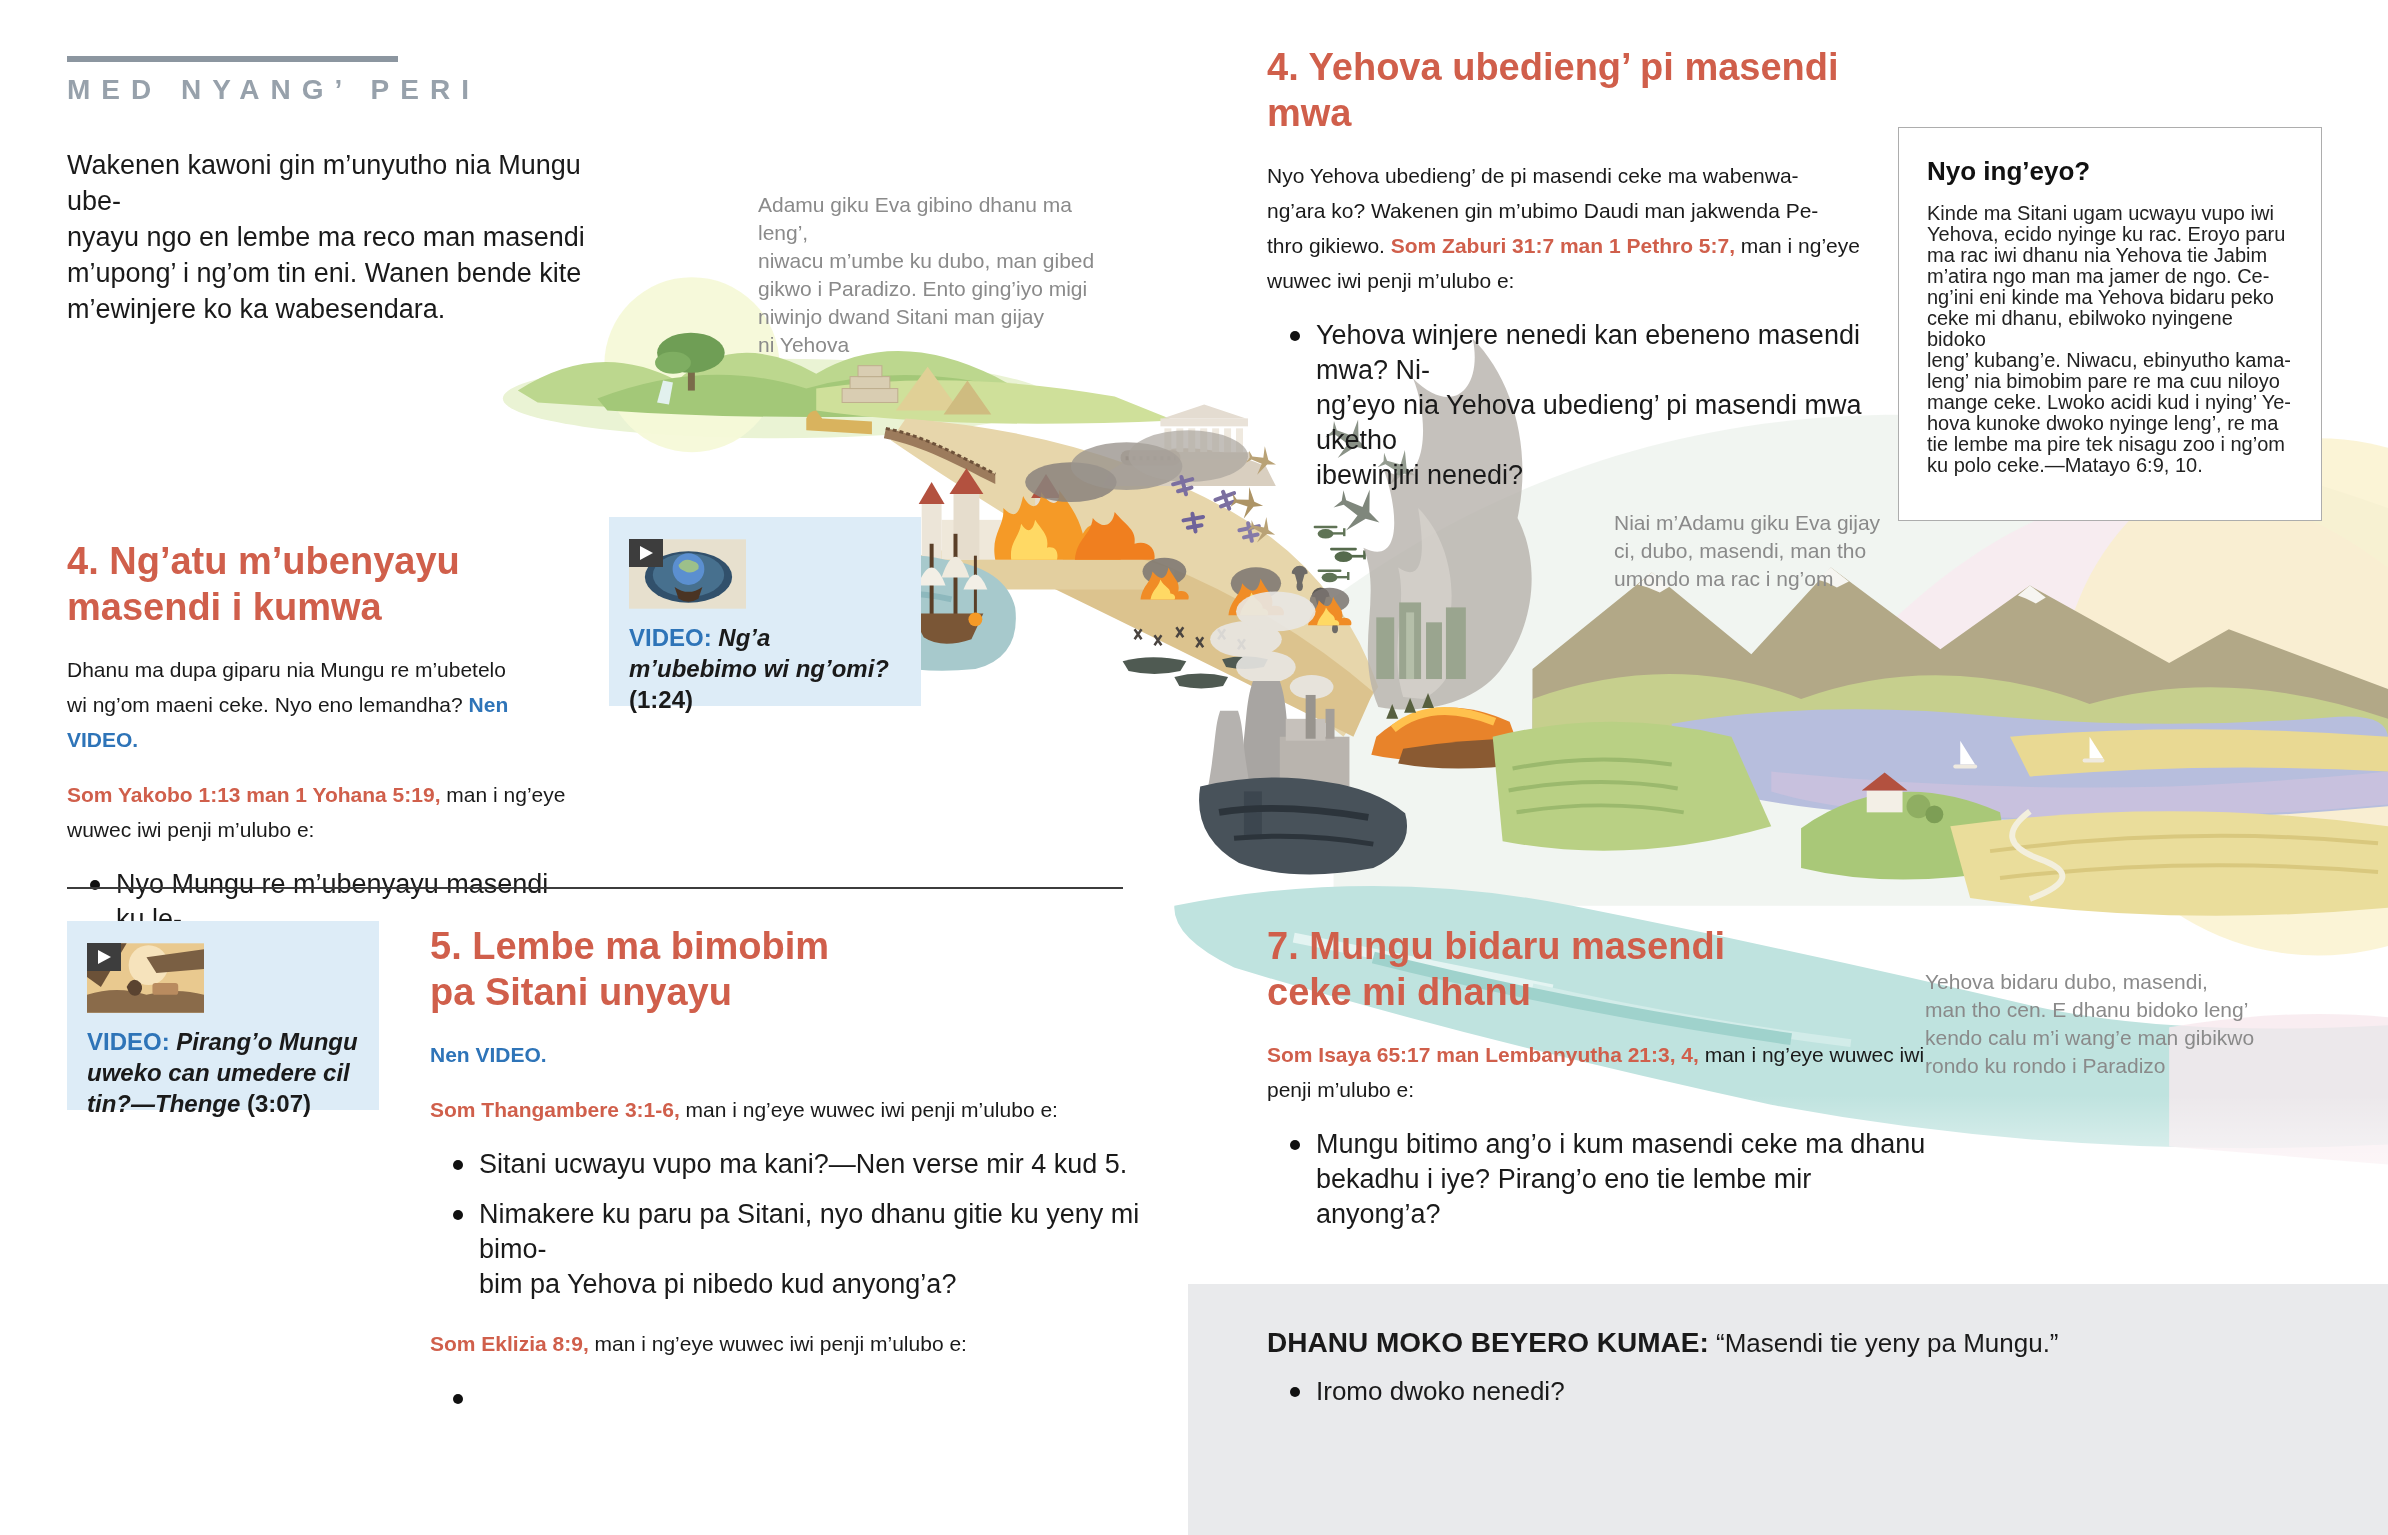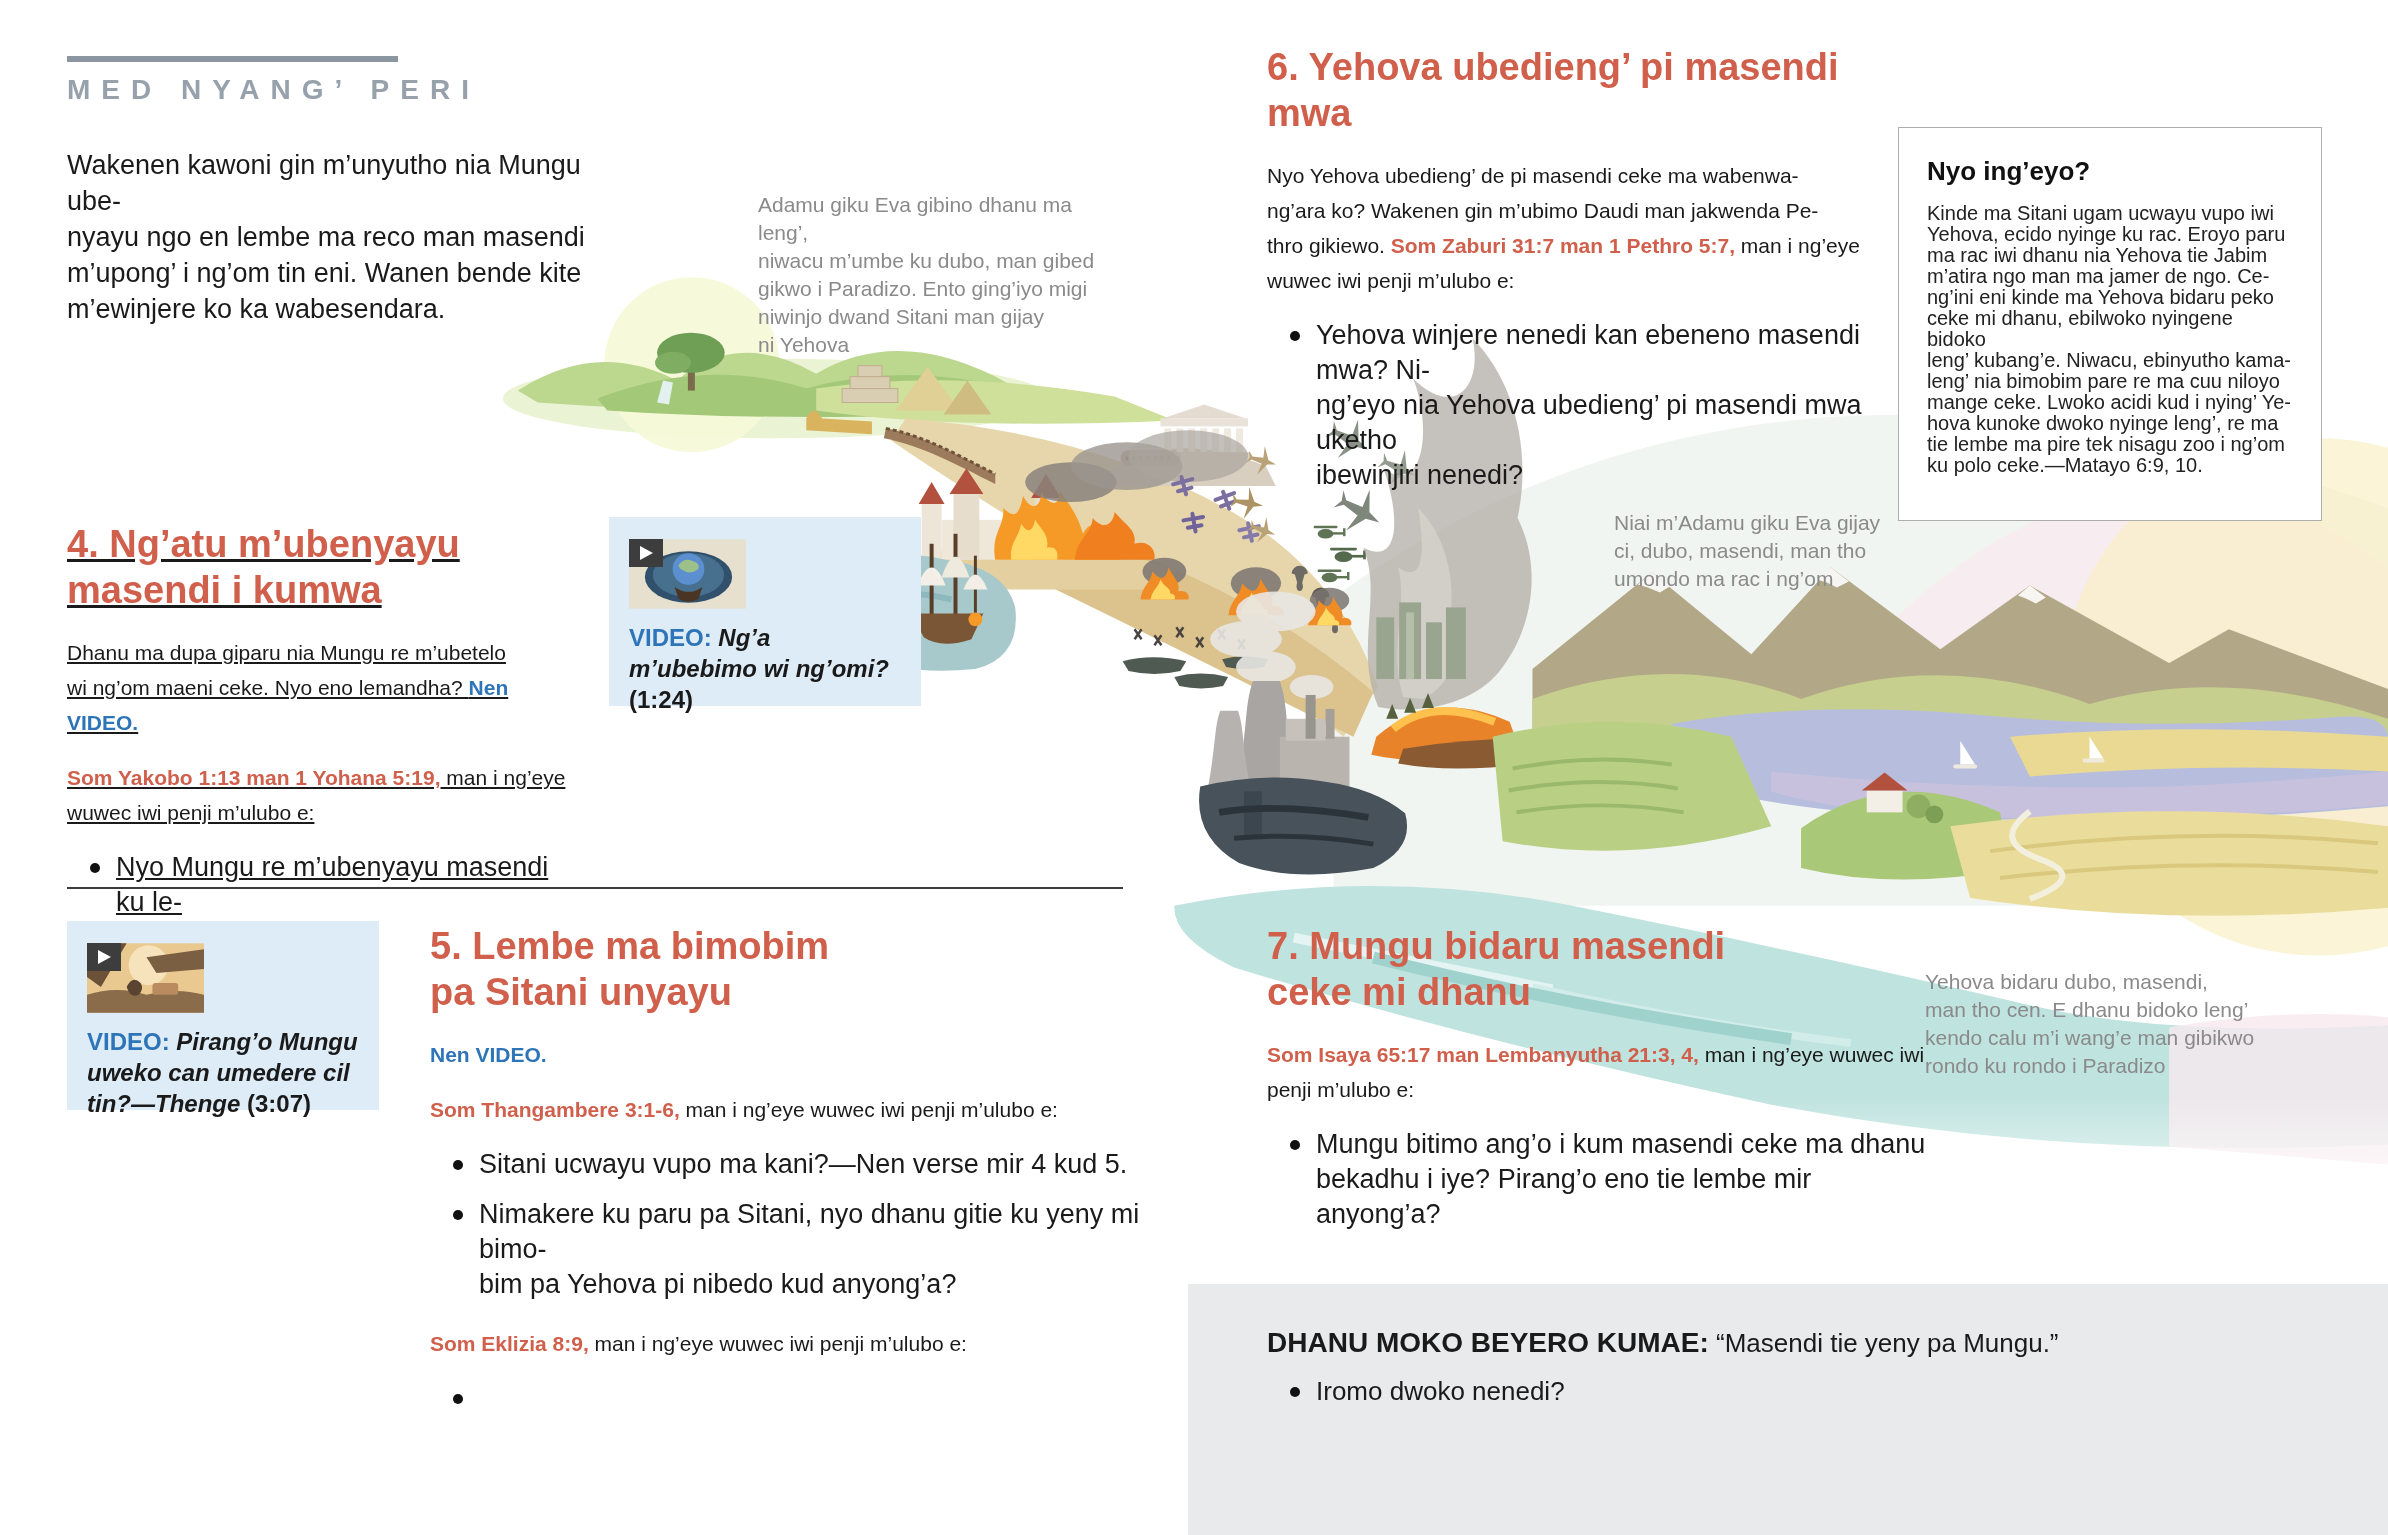--- a/index.html
+++ b/index.html
@@ -20,21 +20,21 @@
   #cap-paradise{left:1925px;top:968px;width:348px;}
 
   
   .sec h2{margin:0 0 22px;font-size:38px;line-height:46px;font-weight:700;color:#d05f4b;}
   .sec p{margin:0 0 20px;font-size:21px;line-height:35px;}
   .ref{color:#d05f4b;font-weight:700;}
   .link{color:#2e74b8;font-weight:700;cursor:pointer;}
   .bullets{list-style:none;margin:4px 0 24px;padding:0;}
   .bullets li{position:relative;padding-left:49px;margin-bottom:15px;font-size:27px;line-height:35px;}
   .bullets li::before{content:"";position:absolute;left:23px;top:13px;width:10px;height:10px;border-radius:50%;background:#111;}
-  #sec4{left:67px;top:521px;width:517px;text-decoration:underline;}
+  #sec4{left:67px;top:538px;width:517px;}
   #sec5{left:430px;top:923px;width:754px;}
   #sec6{left:1267px;top:44px;width:659px;}
   #sec7{left:1267px;top:923px;width:667px;}
 
   .divider{left:67px;top:887px;width:1056px;height:2px;background:#3c3c3c;}
 
   
   .videobox{width:312px;height:189px;background:#ddecf7;cursor:pointer;}
   #videobox1{left:609px;top:517px;}
   #videobox2{left:67px;top:921px;}
@@ -357,21 +357,21 @@
         <circle cx="60" cy="30" r="16" fill="#5b8fd0"></circle>
         <path d="M50,26 q6,-8 14,-4 q8,2 6,8 q-8,6 -14,2 q-6,-2 -6,-6 Z" fill="#9cc08a"></path>
         <path d="M46,48 q14,10 28,0 l-4,12 q-10,6 -20,0 Z" fill="#4a3424"></path>
       </svg>
       <span class="vb-play"></span>
     </div>
     <p class="vb-label"><span class="vb-word" data-bind="videos.v1.label">VIDEO:</span> <span class="vb-title" data-bind="videos.v1.title">Ng’a m’ubebimo wi ng’omi?</span> <span class="vb-dur" data-bind="videos.v1.duration">(1:24)</span></p>
   </div>
 
   <section class="abs sec" id="sec6">
-    <h2 data-bind="sections.s6.heading">6. Yehova ubedieng’ pi masendi mwa</h2>
+    <h2 data-bind="sections.s6.heading">4. Yehova ubedieng’ pi masendi mwa</h2>
     <p><span data-bind="sections.s6.para_lines">Nyo Yehova ubedieng’ de pi masendi ceke ma wabenwa-
 ng’ara ko? Wakenen gin m’ubimo Daudi man jakwenda Pe-
 thro gikiewo. </span><span class="ref" data-bind="sections.s6.scripture">Som Zaburi 31:7 man 1 Pethro 5:7,</span><span data-bind="sections.s6.scripture_rest"> man i ng’eye wuwec iwi penji m’ulubo e:</span></p>
     <ul class="bullets">
       <li><span data-bind="sections.s6.bullets.0">Yehova winjere nenedi kan ebeneno masendi mwa? Ni-
 ng’eyo nia Yehova ubedieng’ pi masendi mwa uketho
 ibewinjiri nenedi?</span></li>
     </ul>
   </section>
 

